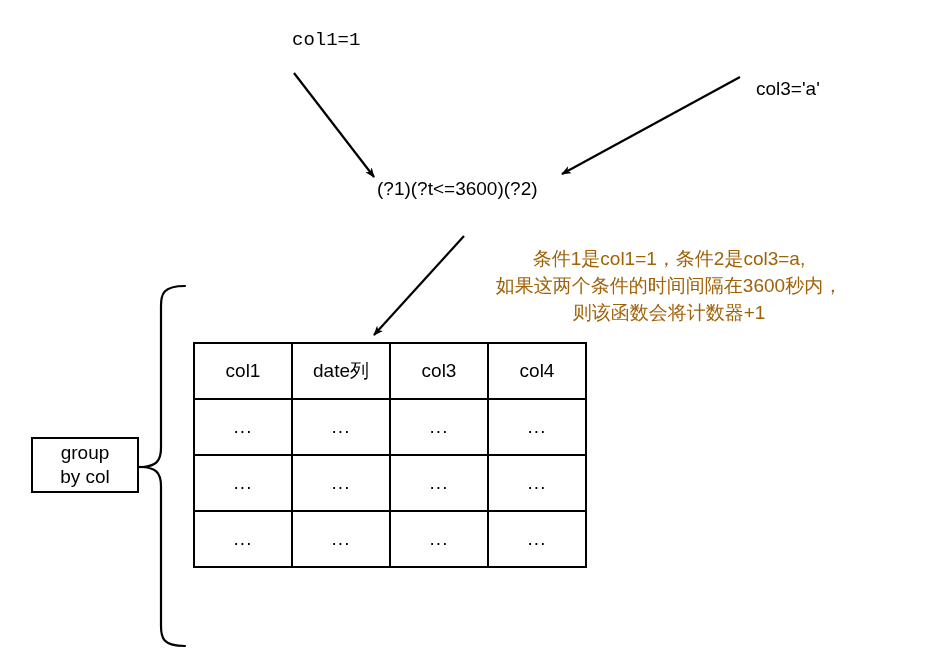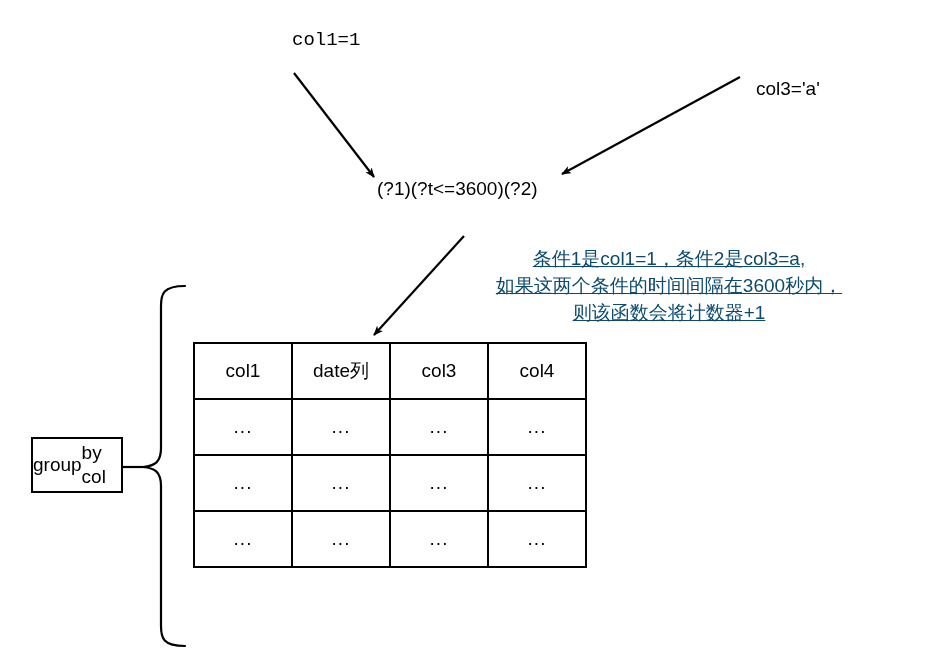--- a/index.html
+++ b/index.html
@@ -52,35 +52,34 @@
   
   #annotation-note {
     position: absolute;
     left: 483px;
     top: 245px;
     width: 372px;
     text-align: center;
     font-size: 19px;
     line-height: 27px;
     white-space: pre-line;
-    color: #0c4a6e;
-    text-decoration: underline;
+    color: #a16207;
   }
   
   #group-by-box {
     position: absolute;
     left: 31px;
     top: 437px;
-    width: 92px;
+    width: 108px;
     height: 56px;
     border: 2px solid #000;
     background: #fff;
     box-sizing: border-box;
     display: flex;
-    flex-direction: row;
+    flex-direction: column;
     align-items: center;
     justify-content: center;
   }
   #group-by-box .gb-line {
     font-size: 19px;
     line-height: 24px;
   }
   
   #data-table {
     position: absolute;

